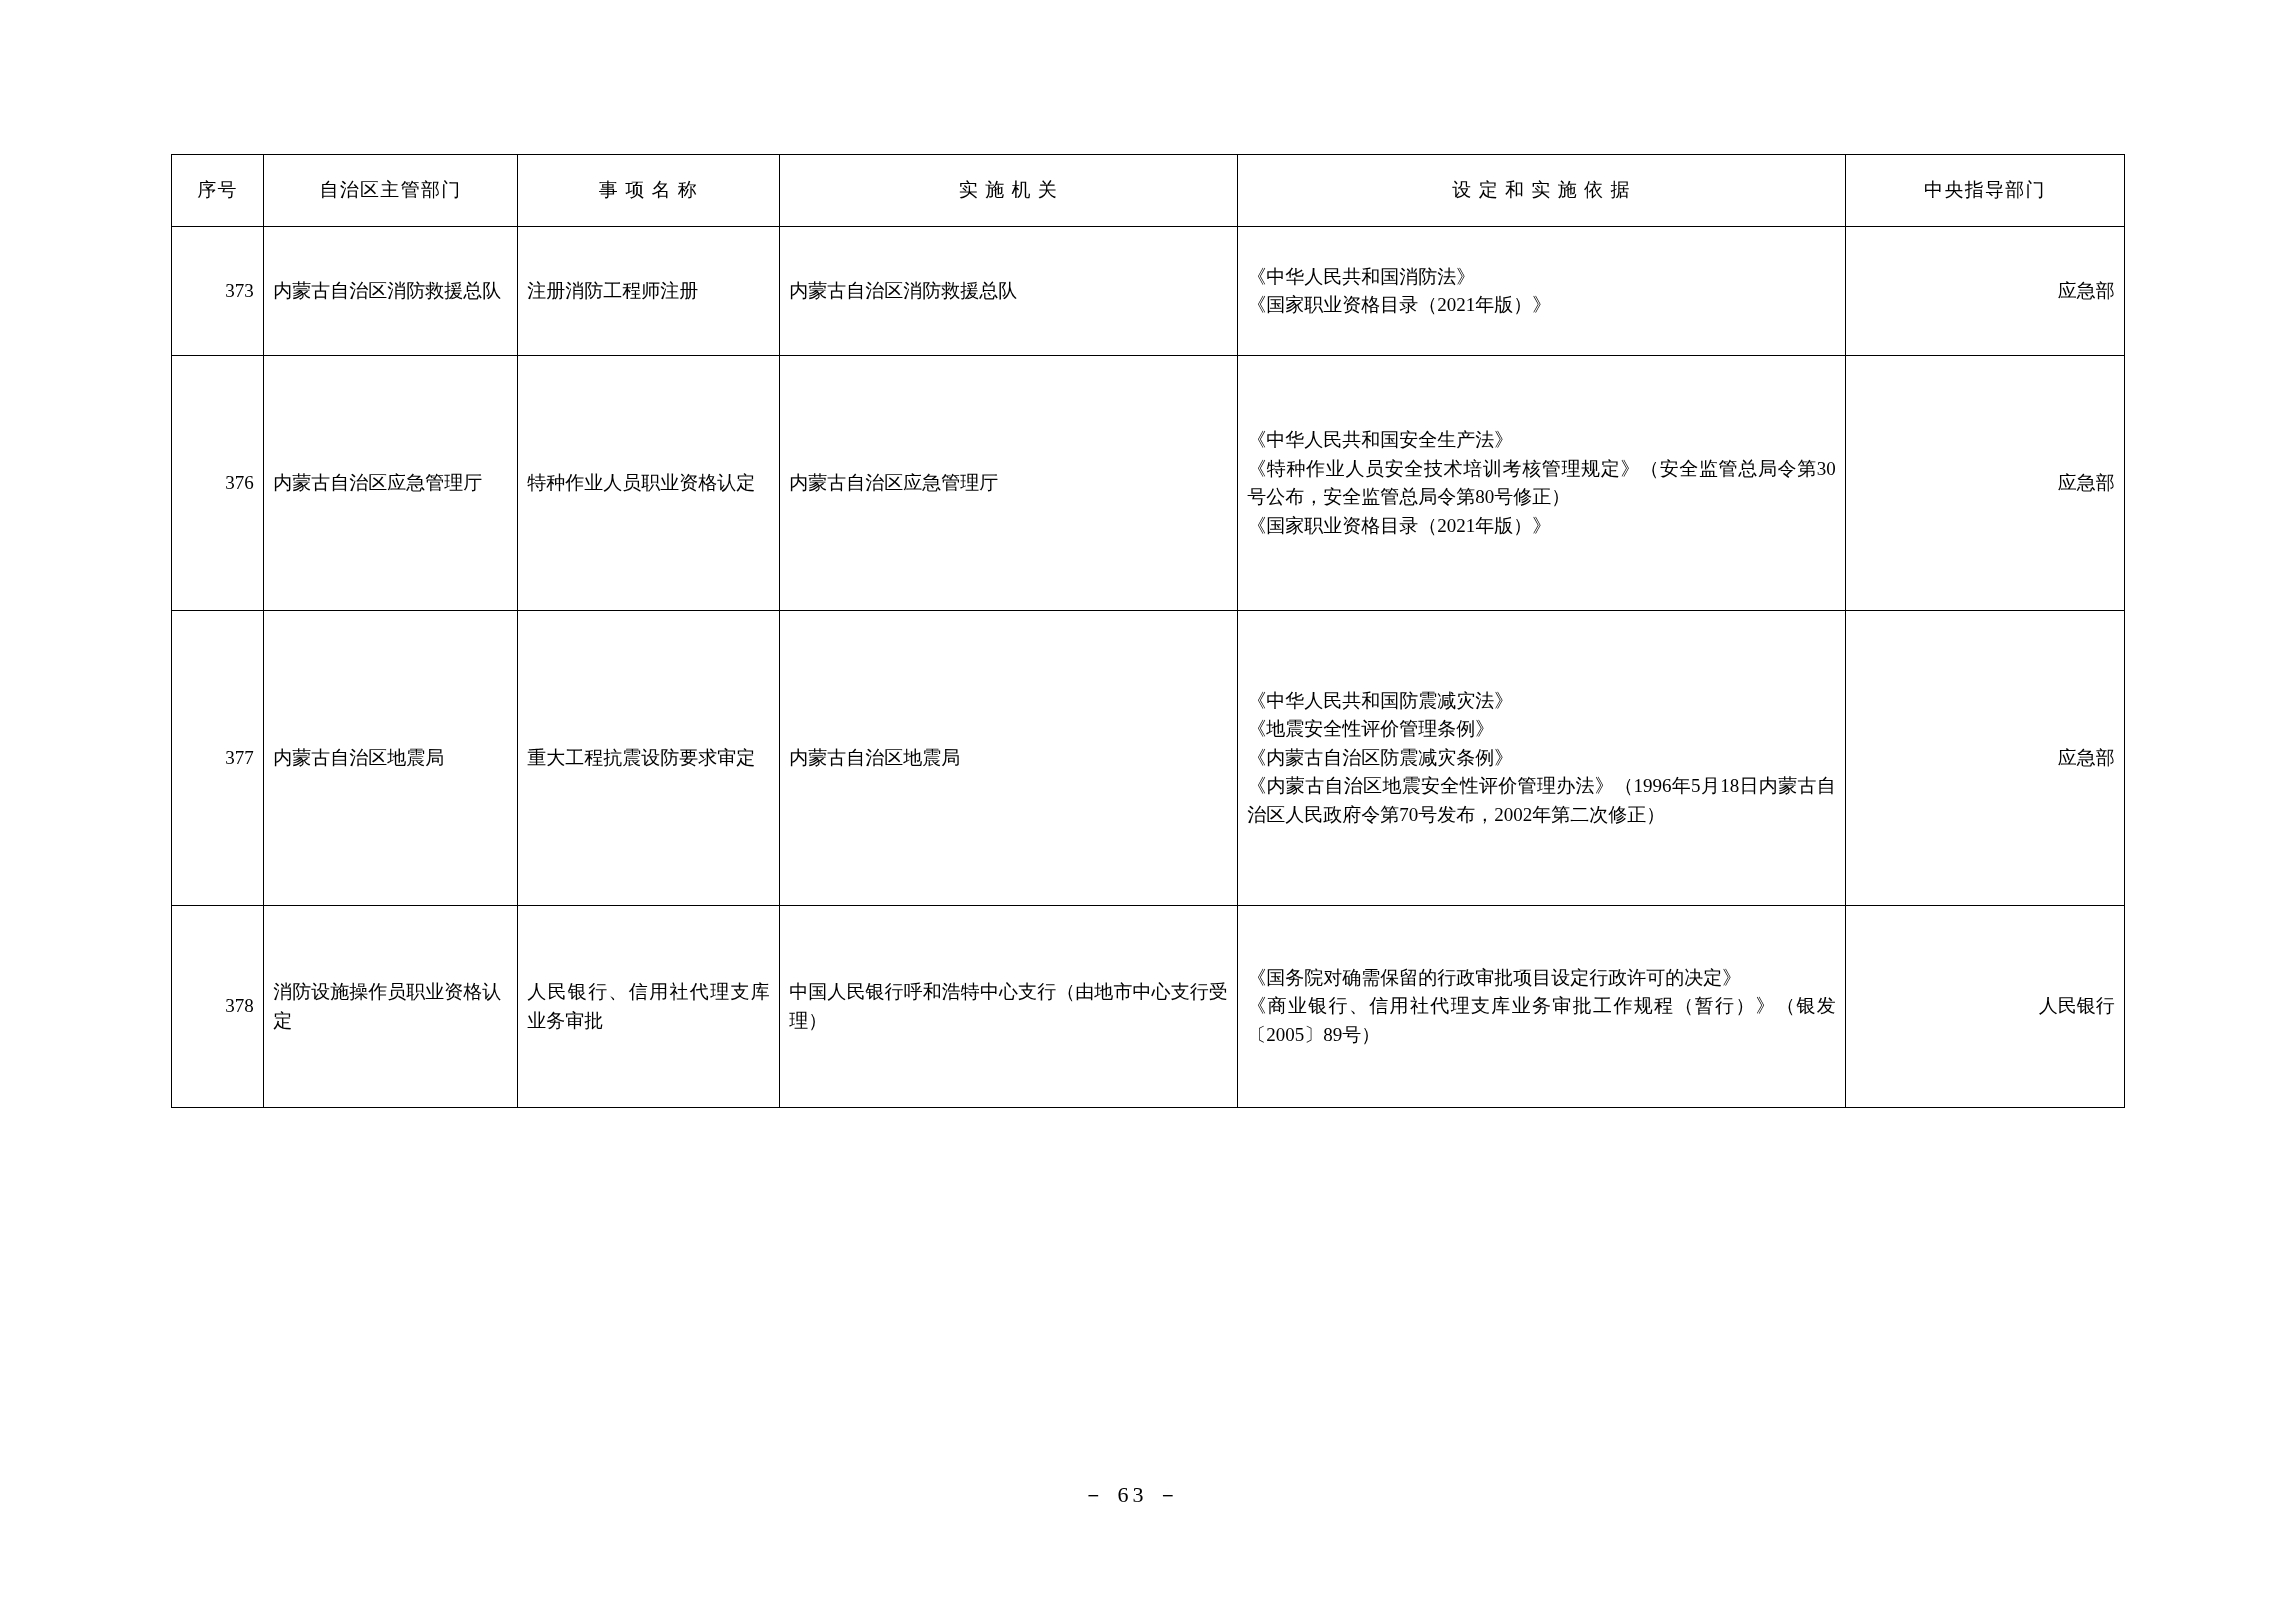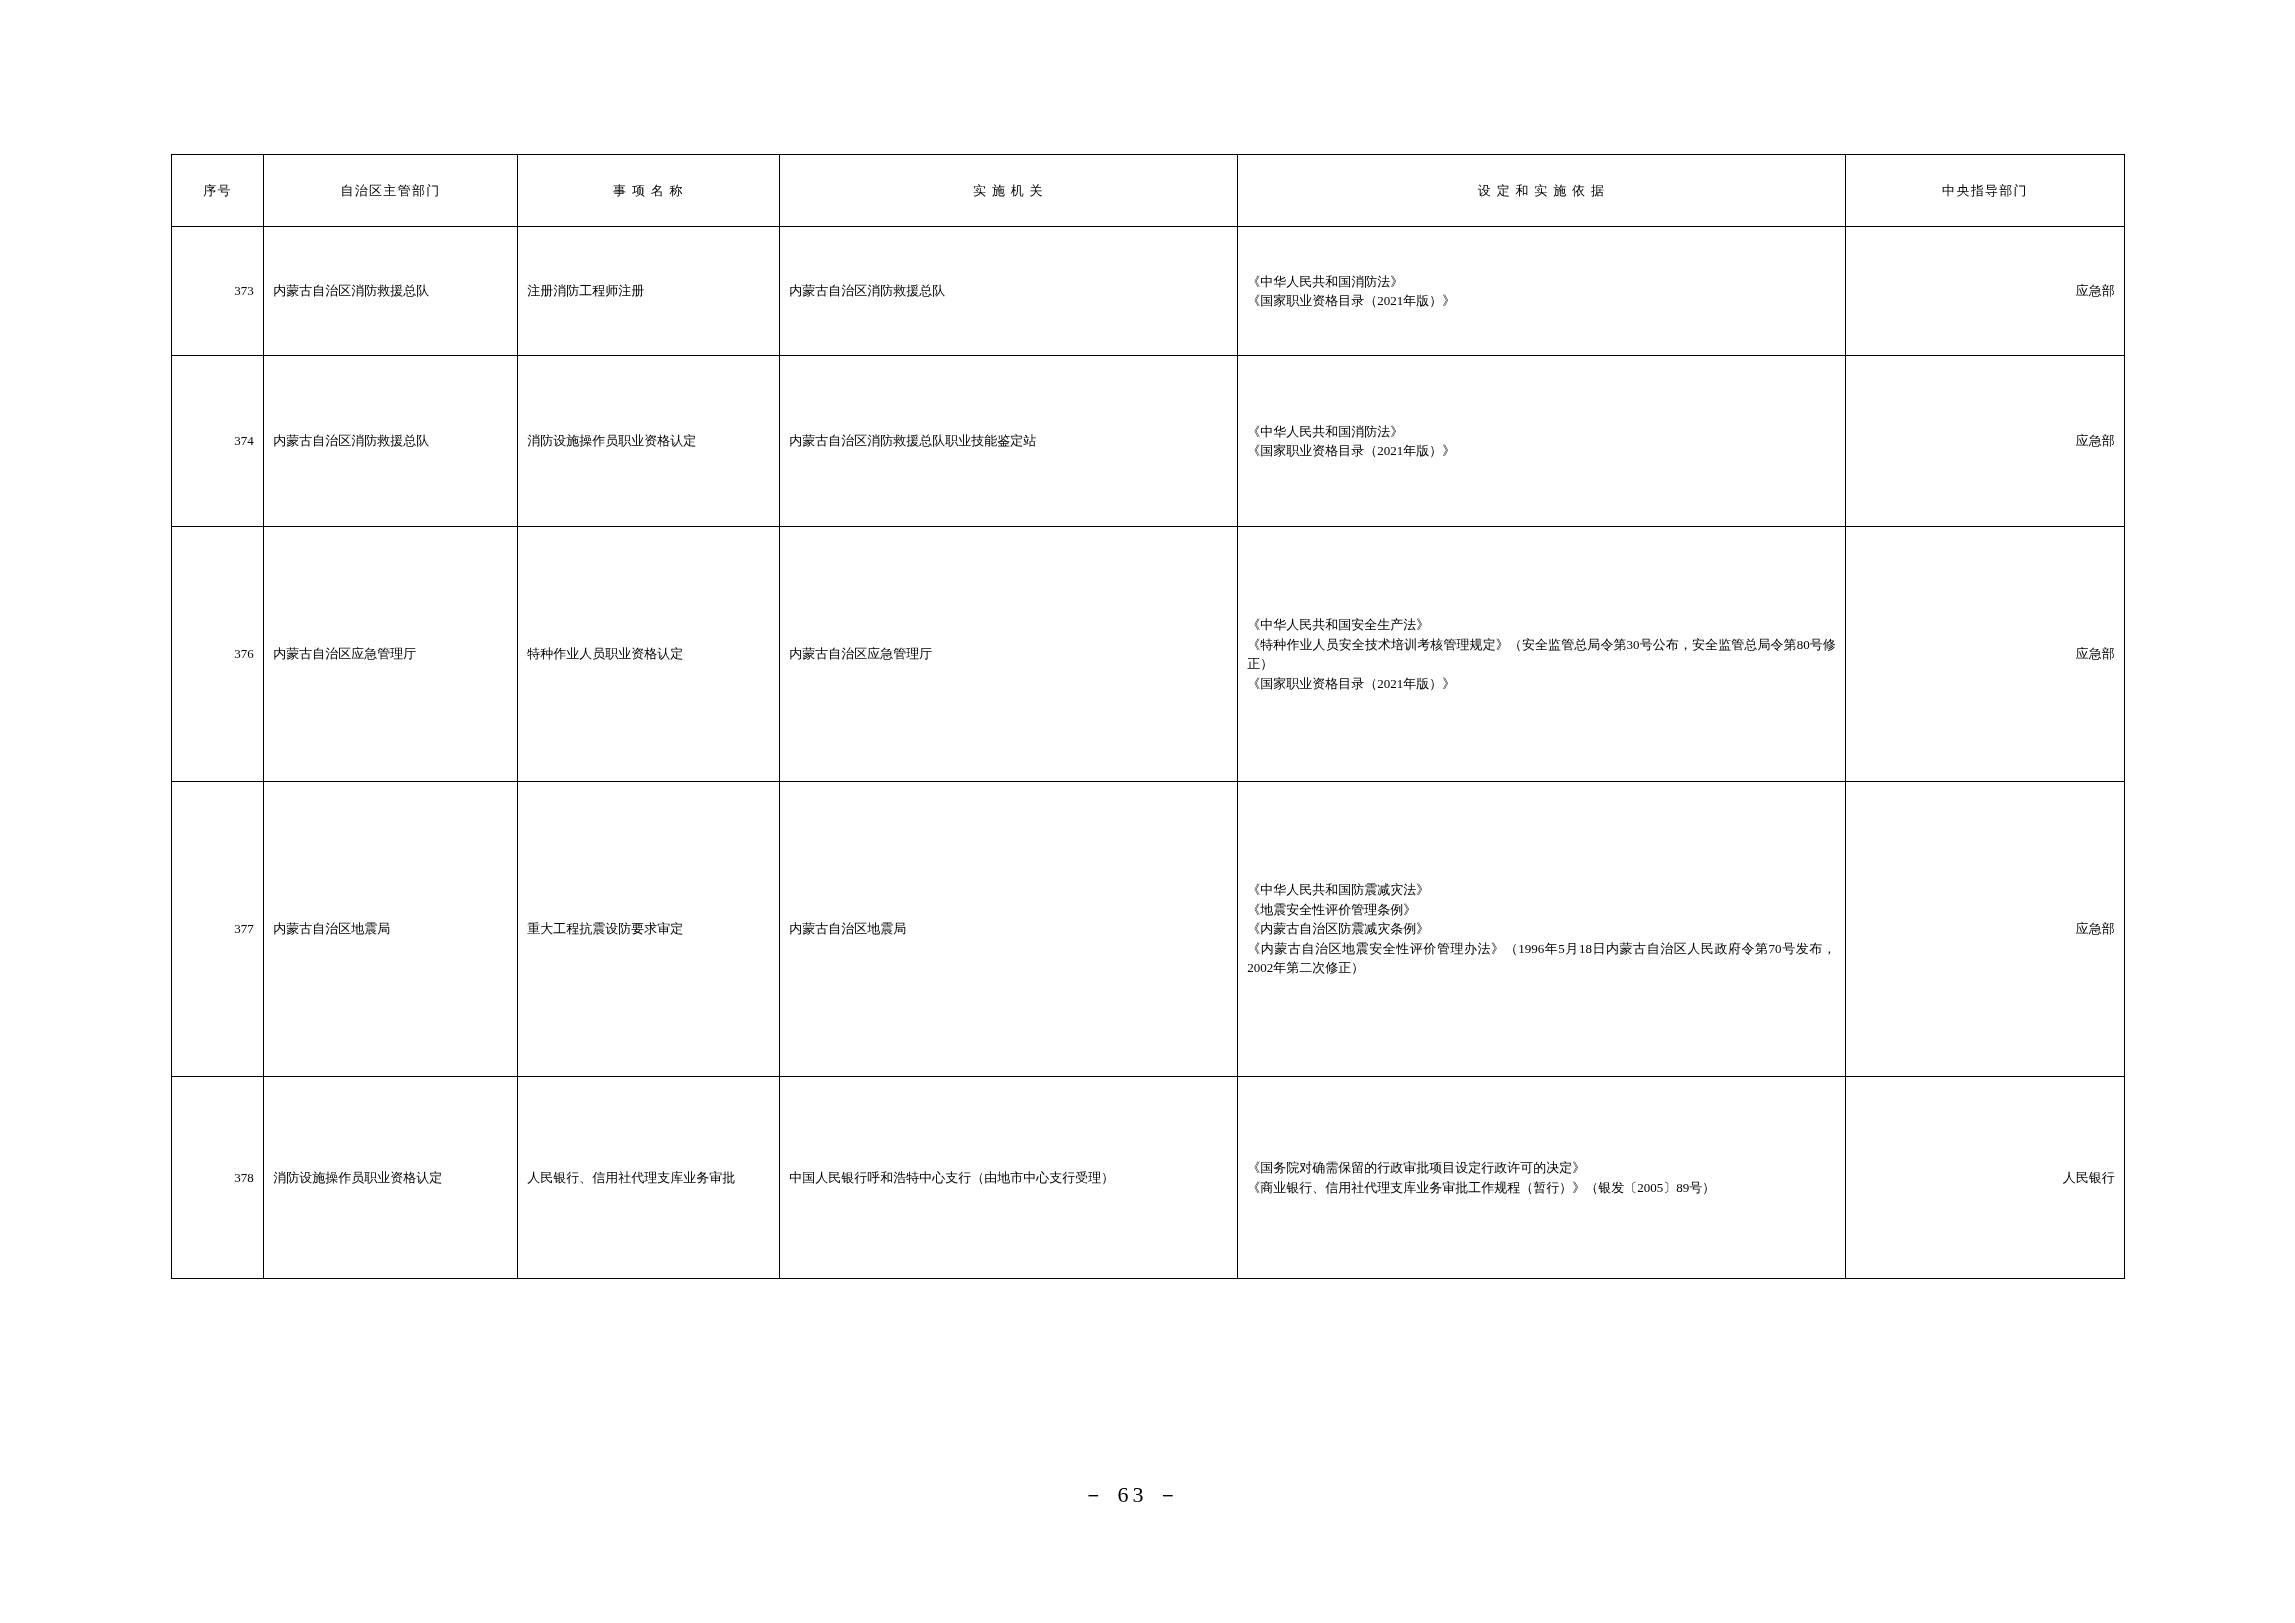--- a/index.html
+++ b/index.html
@@ -29,21 +29,21 @@
   }
   table.doc-table {
     border-collapse: collapse;
     width: 1953px;
     table-layout: fixed;
   }
   table.doc-table td, table.doc-table th {
     border: 1.3px solid #000000;
     vertical-align: middle;
     padding: 6.5px 9.2px;
-    font-size: 13px;
+    font-size: 19px;
     line-height: 1.5;
     font-weight: normal;
     font-family: Liberation Serif, serif;
   }
   thead td {
     text-align: center;
     height: 58px;
     padding: 3.9px 6.5px;
     font-size: 20px;
     letter-spacing: 1.3px;
@@ -130,35 +130,20 @@
           <td class="col-seq">373</td>
           <td class="col-dept">内蒙古自治区消防救援总队</td>
           <td class="col-item">注册消防工程师注册</td>
           <td class="col-org">内蒙古自治区消防救援总队</td>
           <td class="col-basis">
               <span class="line justify-block">《中华人民共和国消防法》
 《国家职业资格目录（2021年版）》</span>
             </td>
           <td class="col-central">应急部</td>
         </tr>
-        <tr class="r2">
-          <td class="col-seq">374</td>
-          <td class="col-dept">内蒙古自治区消防救援总队</td>
-          <td class="col-item">
-              <span class="line justify-block">消防设施操作员职业资格认定</span>
-            </td>
-          <td class="col-org">
-              <span class="line justify-block">内蒙古自治区消防救援总队职业技能鉴定站</span>
-            </td>
-          <td class="col-basis">
-              <span class="line justify-block">《中华人民共和国消防法》
-《国家职业资格目录（2021年版）》</span>
-            </td>
-          <td class="col-central">应急部</td>
-        </tr>
         <tr class="r4">
           <td class="col-seq">376</td>
           <td class="col-dept">内蒙古自治区应急管理厅</td>
           <td class="col-item">
               <span class="line justify-block">特种作业人员职业资格认定</span>
             </td>
           <td class="col-org">内蒙古自治区应急管理厅</td>
           <td class="col-basis">
               <span class="line justify-block">《中华人民共和国安全生产法》
 《特种作业人员安全技术培训考核管理规定》（安全监管总局令第30号公布，安全监管总局令第80号修正）

